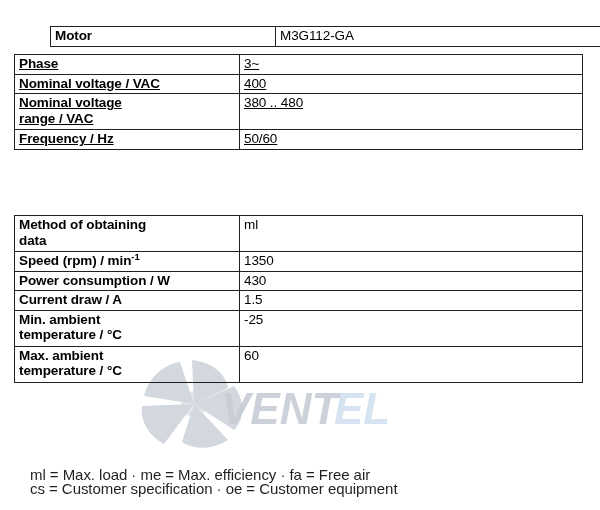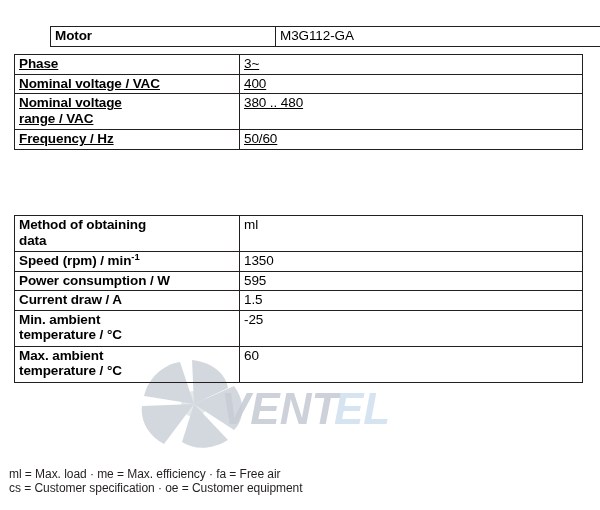--- a/index.html
+++ b/index.html
@@ -66,24 +66,24 @@
 
   sup.exp {
     font-size: 9.5px;
     line-height: 0;
     vertical-align: super;
   }
 
   
   #legend {
     position: absolute;
-    left: 9px;
+    left: 30px;
     top: 468px;
     z-index: 2;
-    font-size: 12px;
+    font-size: 15px;
     line-height: 13.5px;
     color: #231f20;
     letter-spacing: -0.05px;
   }
   #legend div { white-space: pre; }
 </style>
 </head>
 <body>
 
 <div id="watermark">
@@ -144,21 +144,21 @@
         <span>data</span>
       </td>
       <td class="value">ml</td>
     </tr>
     <tr class="r1">
       <td class="label"><span>Speed (rpm) / min</span><sup class="exp">-1</sup></td>
       <td class="value">1350</td>
     </tr>
     <tr class="r1">
       <td class="label">Power consumption / W</td>
-      <td class="value">595</td>
+      <td class="value">430</td>
     </tr>
     <tr class="r1">
       <td class="label">Current draw / A</td>
       <td class="value">1.5</td>
     </tr>
     <tr class="r2">
       <td class="label">
         <span>Min. ambient</span><br>
         <span>temperature / °C</span>
       </td>

